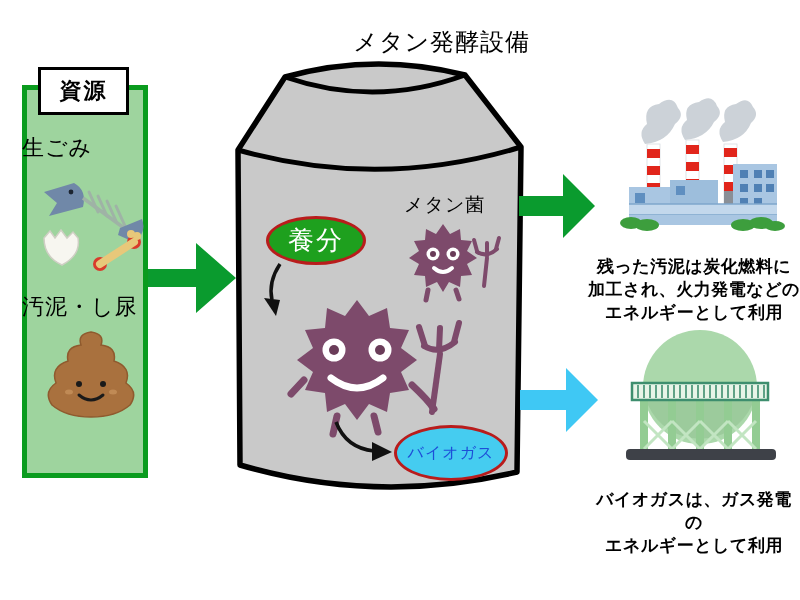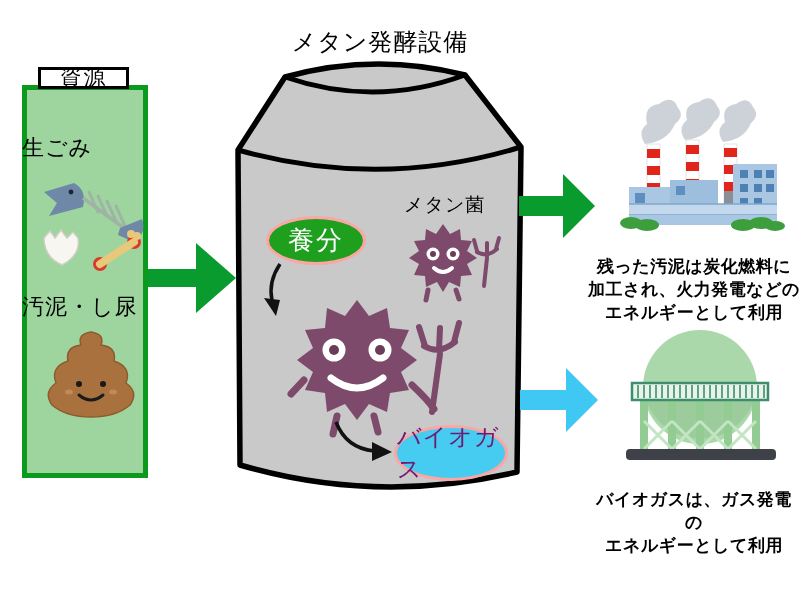--- a/index.html
+++ b/index.html
@@ -13,38 +13,38 @@
   .panel{
     background:#9ed49e;border:5px solid #0a9b1e;box-sizing:border-box;
   }
   .panel-header{
     background:#ffffff;border:3px solid #000;box-sizing:border-box;
     display:flex;align-items:center;justify-content:center;
     font-size:22px;letter-spacing:2px;
   }
   .panel-label{font-size:22px;width:126px;letter-spacing:1px;}
   .badge{
-    border:3px solid #fca5a5;border-radius:50%;box-sizing:border-box;
+    border:3px solid #b91c1c;border-radius:50%;box-sizing:border-box;
     display:flex;align-items:center;justify-content:center;
   }
   .badge-nutrient{background:#1ea01e;color:#fff;font-size:26px;letter-spacing:2px;}
-  .badge-biogas{background:#45ccf0;color:#701a75;font-size:24px;letter-spacing:1px;}
+  .badge-biogas{background:#45ccf0;color:#1d4ed8;font-size:16px;letter-spacing:1px;}
   .bacteria-label{font-size:19px;letter-spacing:1px;}
   .caption{font-weight:700;font-size:17px;line-height:23px;text-align:center;letter-spacing:0.5px;margin-top:18px;}
   .footer{font-weight:700;font-size:23px;line-height:31px;text-align:center;letter-spacing:1px;}
 </style>
 </head>
 <body>
 
 <div id="canvas">
 
-  <div class="abs title ctr" style="left:230px;top:26px;width:300px;">メタン発酵設備</div>
+  <div class="abs title ctr" style="left:230px;top:26px;width:300px;text-align:right;">メタン発酵設備</div>
 
   <div class="abs panel" style="left:22px;top:85px;width:126px;height:393px;"></div>
-  <div class="abs panel-header" style="left:38px;top:67px;width:91px;height:22px;">資源</div>
+  <div class="abs panel-header" style="left:38px;top:67px;width:91px;height:48px;font-weight:bold;">資源</div>
 
   <div class="abs panel-label" style="left:22px;top:133px;">生ごみ</div>
 
   <svg class="abs" style="left:34px;top:178px;" width="115" height="95" viewBox="0 0 115 95">
     <g>
       <path d="M40,5 Q53,12 49,29 L15,38 L23,25 L10,14 Z" fill="#7088a8"></path>
       <circle cx="37" cy="14" r="2.4" fill="#1c2430"></circle>
       <path d="M49,20 L90,50" stroke="#9fb3a6" stroke-width="3.5" fill="none"></path>
       <path d="M55,14 L64,34 M64,18 L73,38 M73,23 L82,43 M82,28 L91,48" stroke="#9fb3a6" stroke-width="3" fill="none" stroke-linecap="round"></path>
       <path d="M86,50 L108,41 Q113,55 100,64 L84,57 Z" fill="#7088a8"></path>

